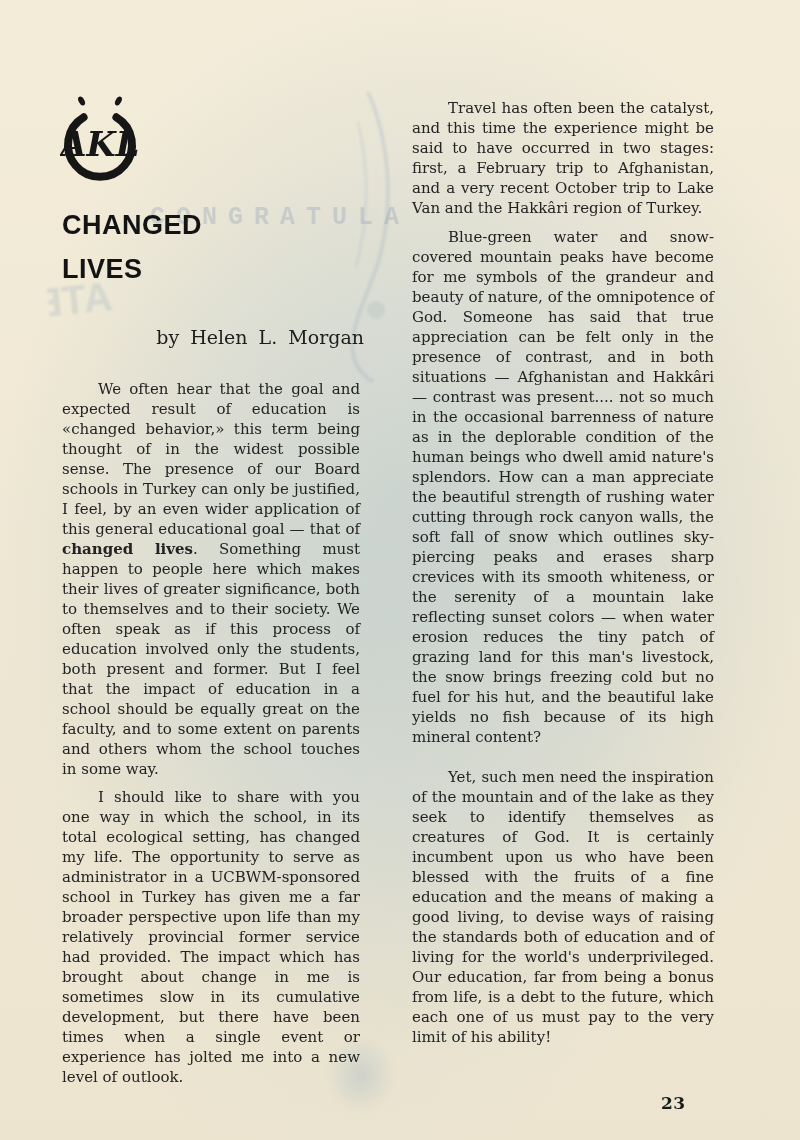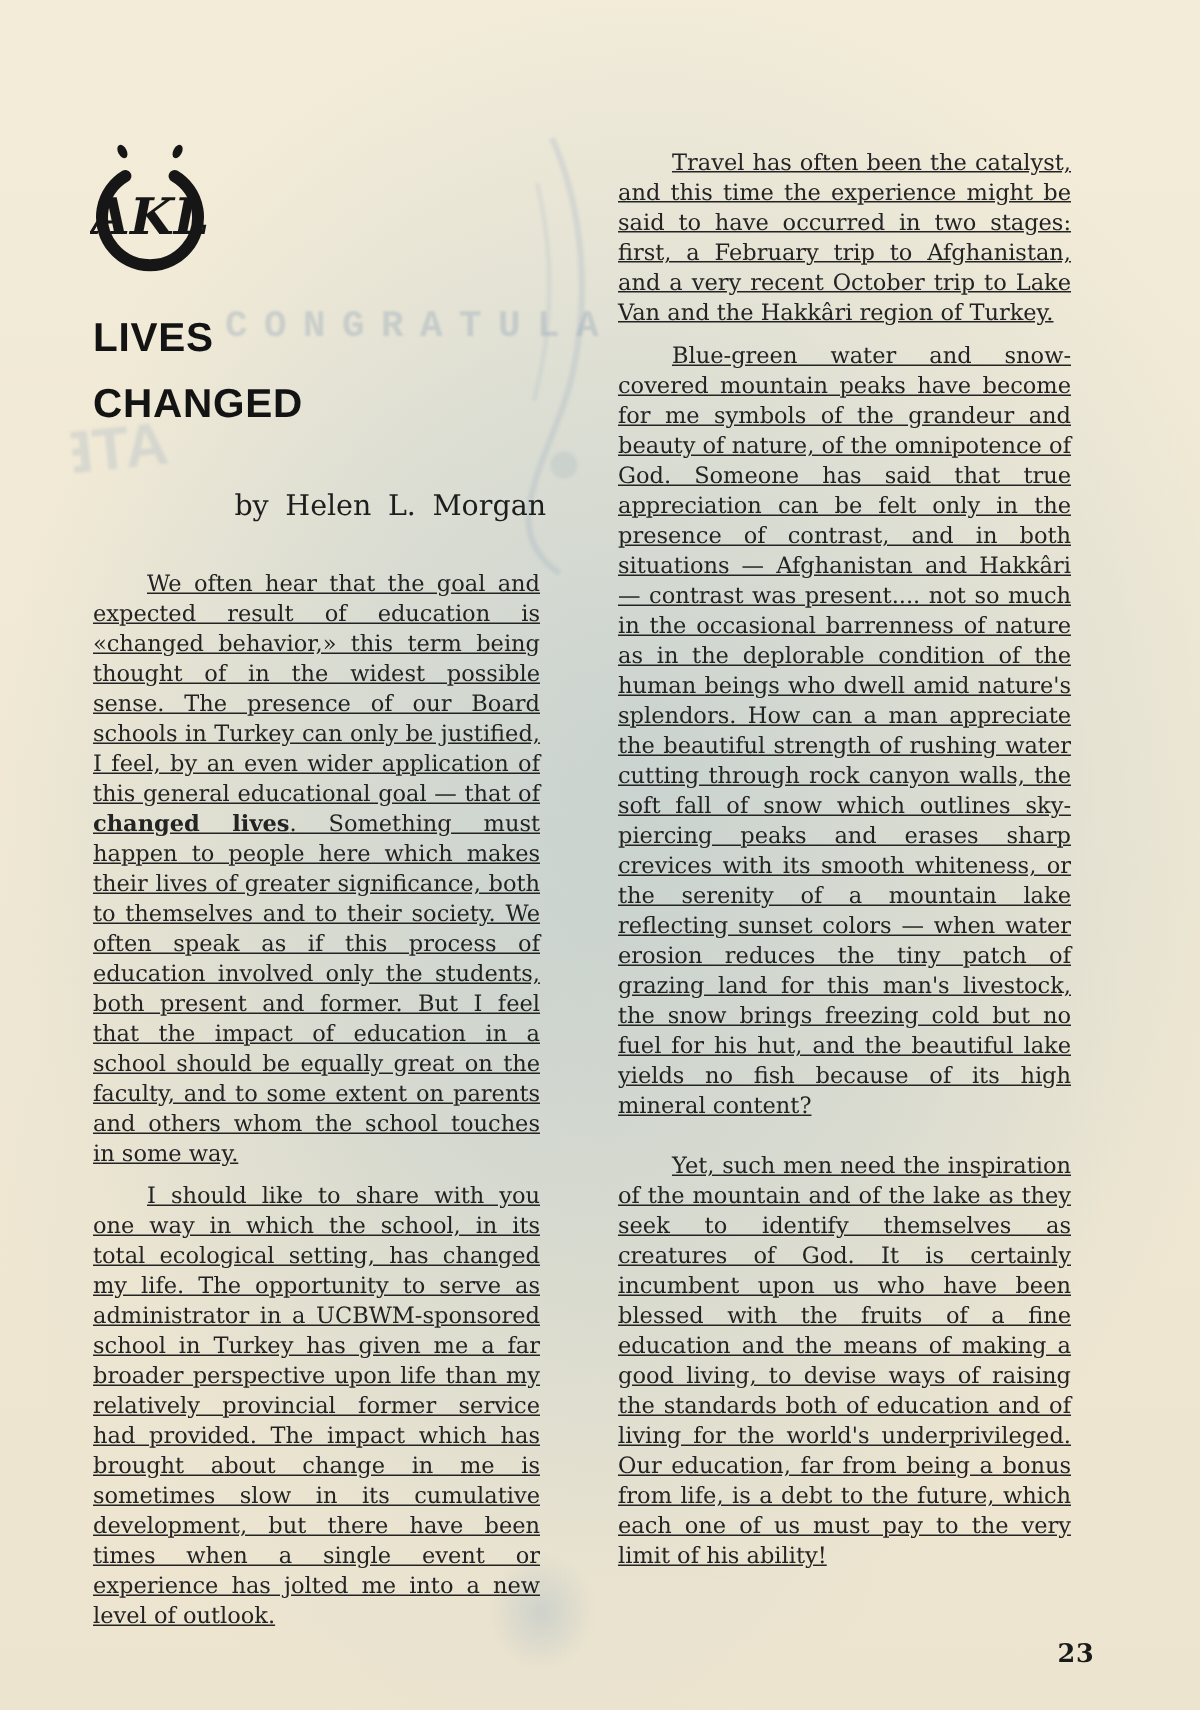--- a/index.html
+++ b/index.html
@@ -41,29 +41,29 @@
   
   .byline{
     position:absolute;left:62px;top:326px;width:302px;text-align:right;
     font-size:19px;word-spacing:5px;color:#1d1d1d;
   }
   
   .col-left{position:absolute;left:62px;top:379px;width:298px;}
   .col-right{position:absolute;left:412px;top:98px;width:302px;}
   p.body{
     margin:0;font-size:15px;line-height:20px;text-align:justify;
-    text-indent:36px;color:#232323;text-decoration:underline;
+    text-indent:36px;color:#232323;
   }
   .col-left p.p2{margin-top:8px;}
   .col-right p.p2{margin-top:9px;}
   .col-right p.p3{margin-top:20px;}
   p.body b{font-weight:bold;margin-top:24px;}
   
   .page-number{
-    position:absolute;left:705px;top:1093px;
+    position:absolute;left:661px;top:1093px;
     font-size:17px;font-weight:bold;color:#1a1a1a;letter-spacing:0.5px;
   }
 </style>
 </head>
 <body>
 
 <div id="page">
 
   <div class="ghost-congrats">CONGRATULA</div>
   <div class="ghost-vertical">ATE</div>
@@ -75,22 +75,22 @@
   <div class="ghost-blob"></div>
 
   <svg class="logo" viewBox="0 0 100 116">
     <path d="M 70.5,33.4 A 40 40 0 1 1 29.5,33.4" fill="none" stroke="#161616" stroke-width="10" stroke-linecap="round"></path>
     <ellipse cx="27" cy="13" rx="3.6" ry="6" transform="rotate(-28 27 13)" fill="#161616"></ellipse>
     <ellipse cx="73" cy="13" rx="3.6" ry="6" transform="rotate(28 73 13)" fill="#161616"></ellipse>
     <text x="50" y="82" text-anchor="middle" font-family="DejaVu Serif, serif" font-style="italic" font-weight="bold" font-size="42" fill="#161616">AKL</text>
   </svg>
 
   <div class="title">
+    <div>CHANGED</div>
     <div>LIVES</div>
-    <div>CHANGED</div>
   </div>
 
   <div class="byline">by Helen L. Morgan</div>
 
   <div class="col-left">
     <p class="body p1"><span>We often hear that the goal and expected result of education is «changed behavior,» this term being thought of in the widest possible sense. The presence of our Board schools in Turkey can only be justified, I feel, by an even wider application of this general educational goal — that of </span><b>changed lives</b><span>. Something must happen to people here which makes their lives of greater significance, both to themselves and to their society. We often speak as if this process of education involved only the students, both present and former. But I feel that the impact of education in a school should be equally great on the faculty, and to some extent on parents and others whom the school touches in some way.</span></p>
     <p class="body p2">I should like to share with you one way in which the school, in its total ecological setting, has changed my life. The opportunity to serve as administrator in a UCBWM-sponsored school in Turkey has given me a far broader perspective upon life than my relatively provincial former service had provided. The impact which has brought about change in me is sometimes slow in its cumulative development, but there have been times when a single event or experience has jolted me into a new level of outlook.</p>
   </div>
 
   <div class="col-right">

